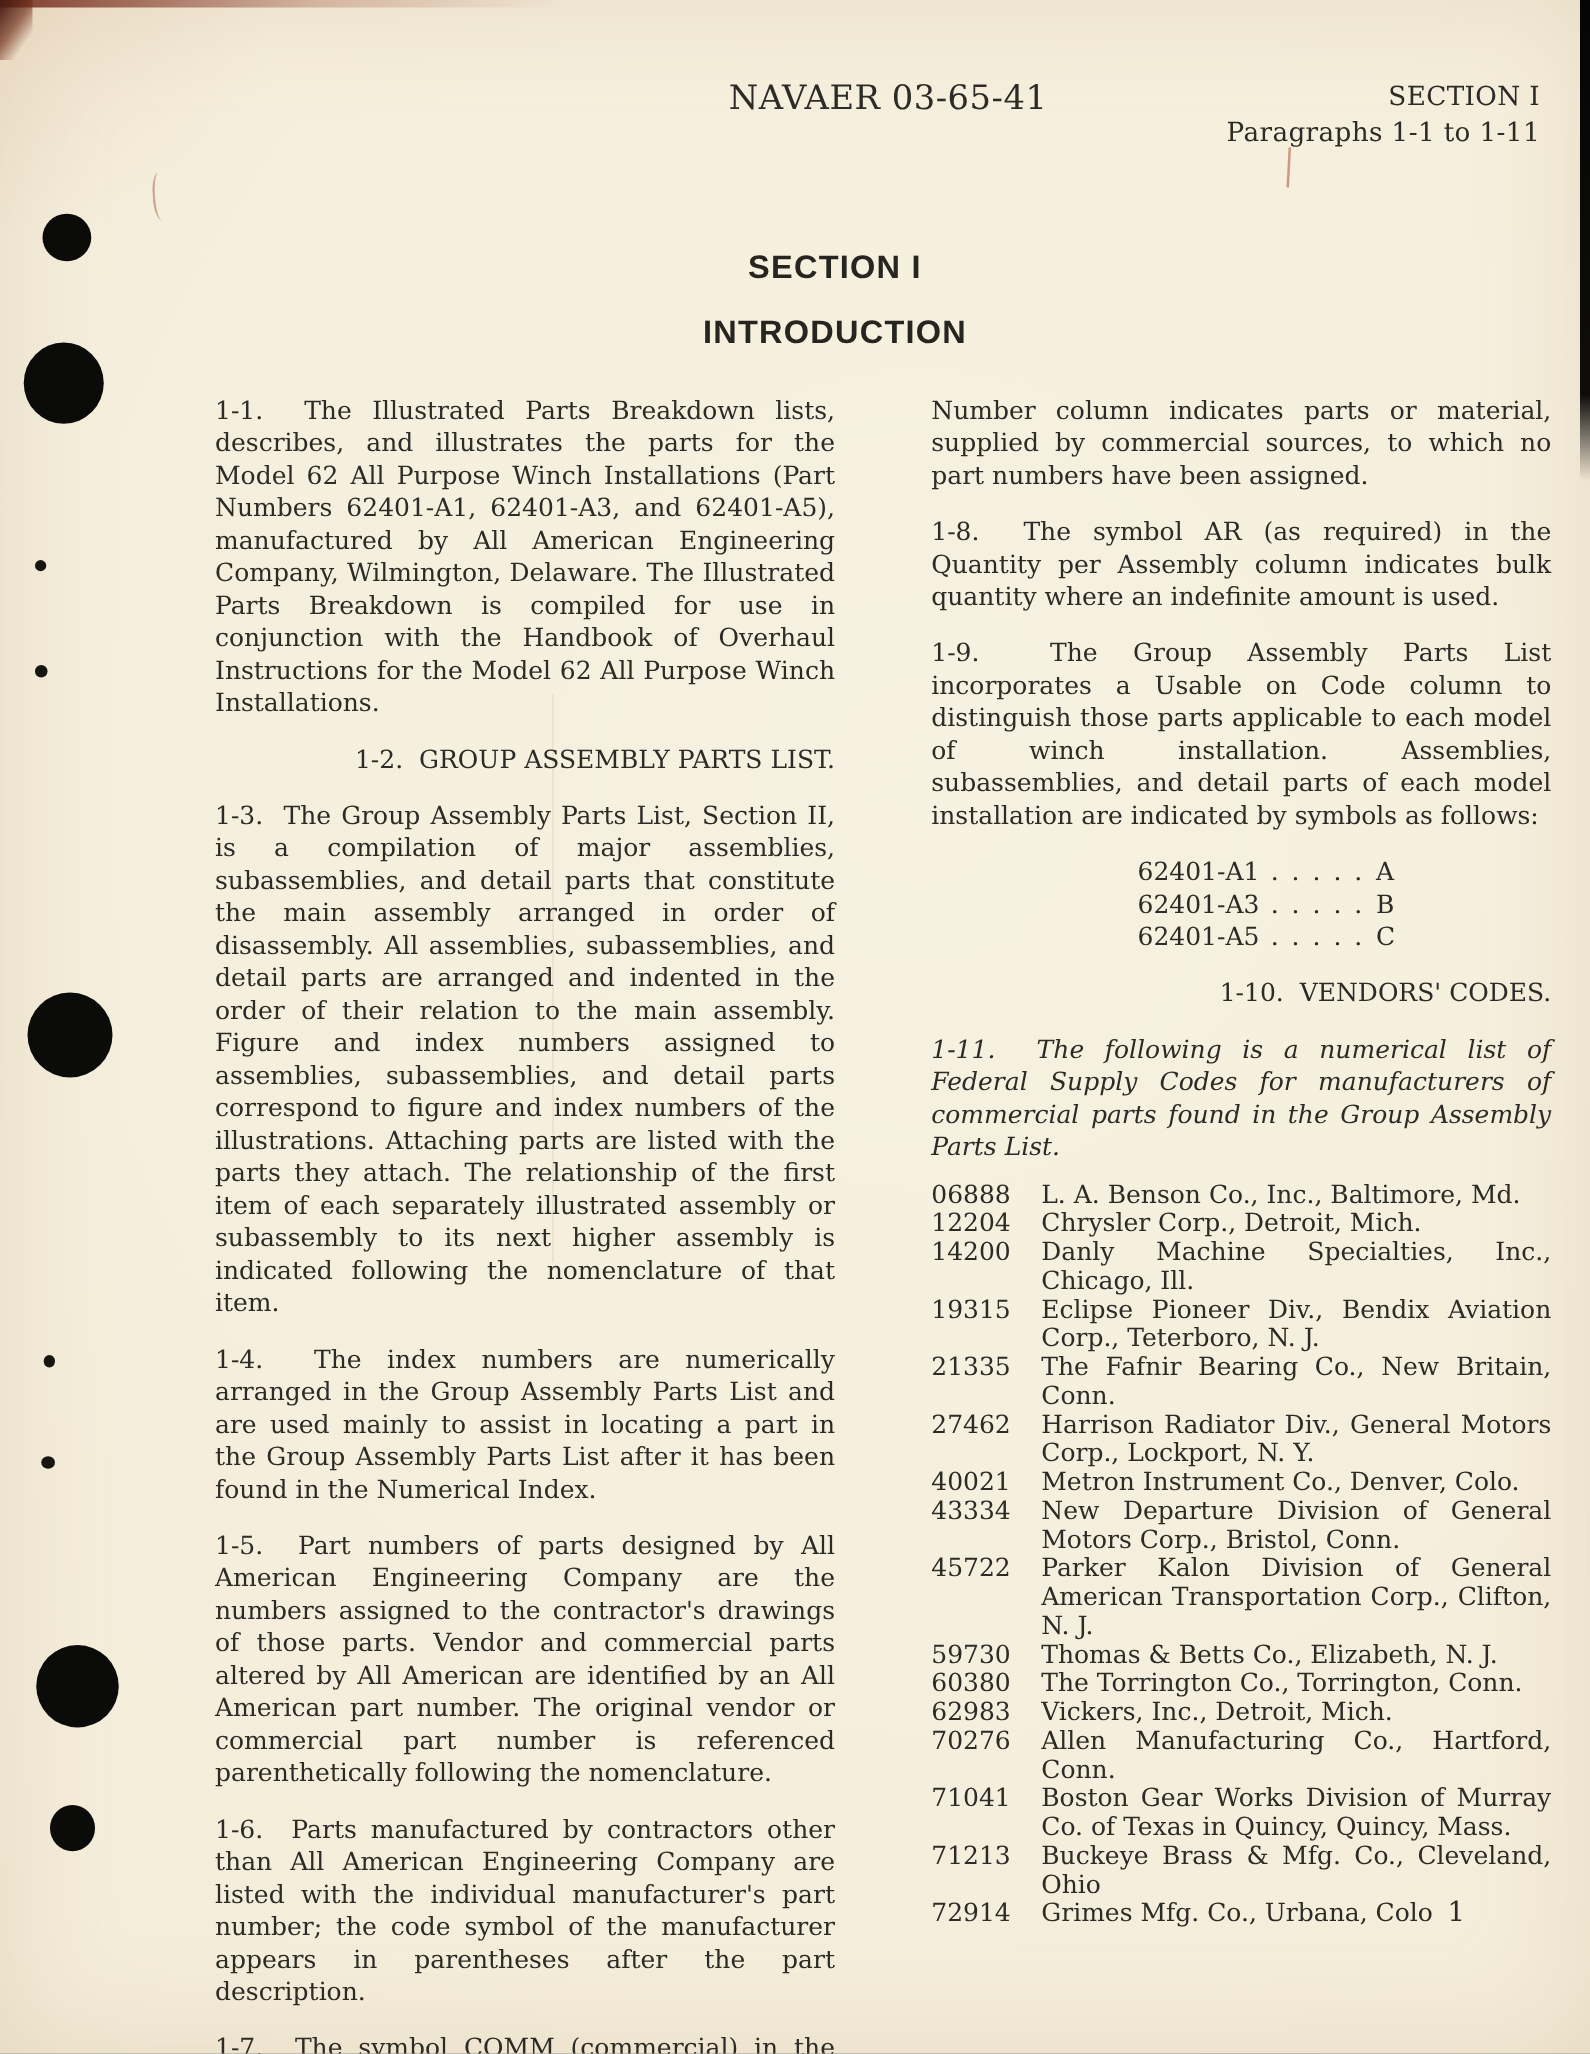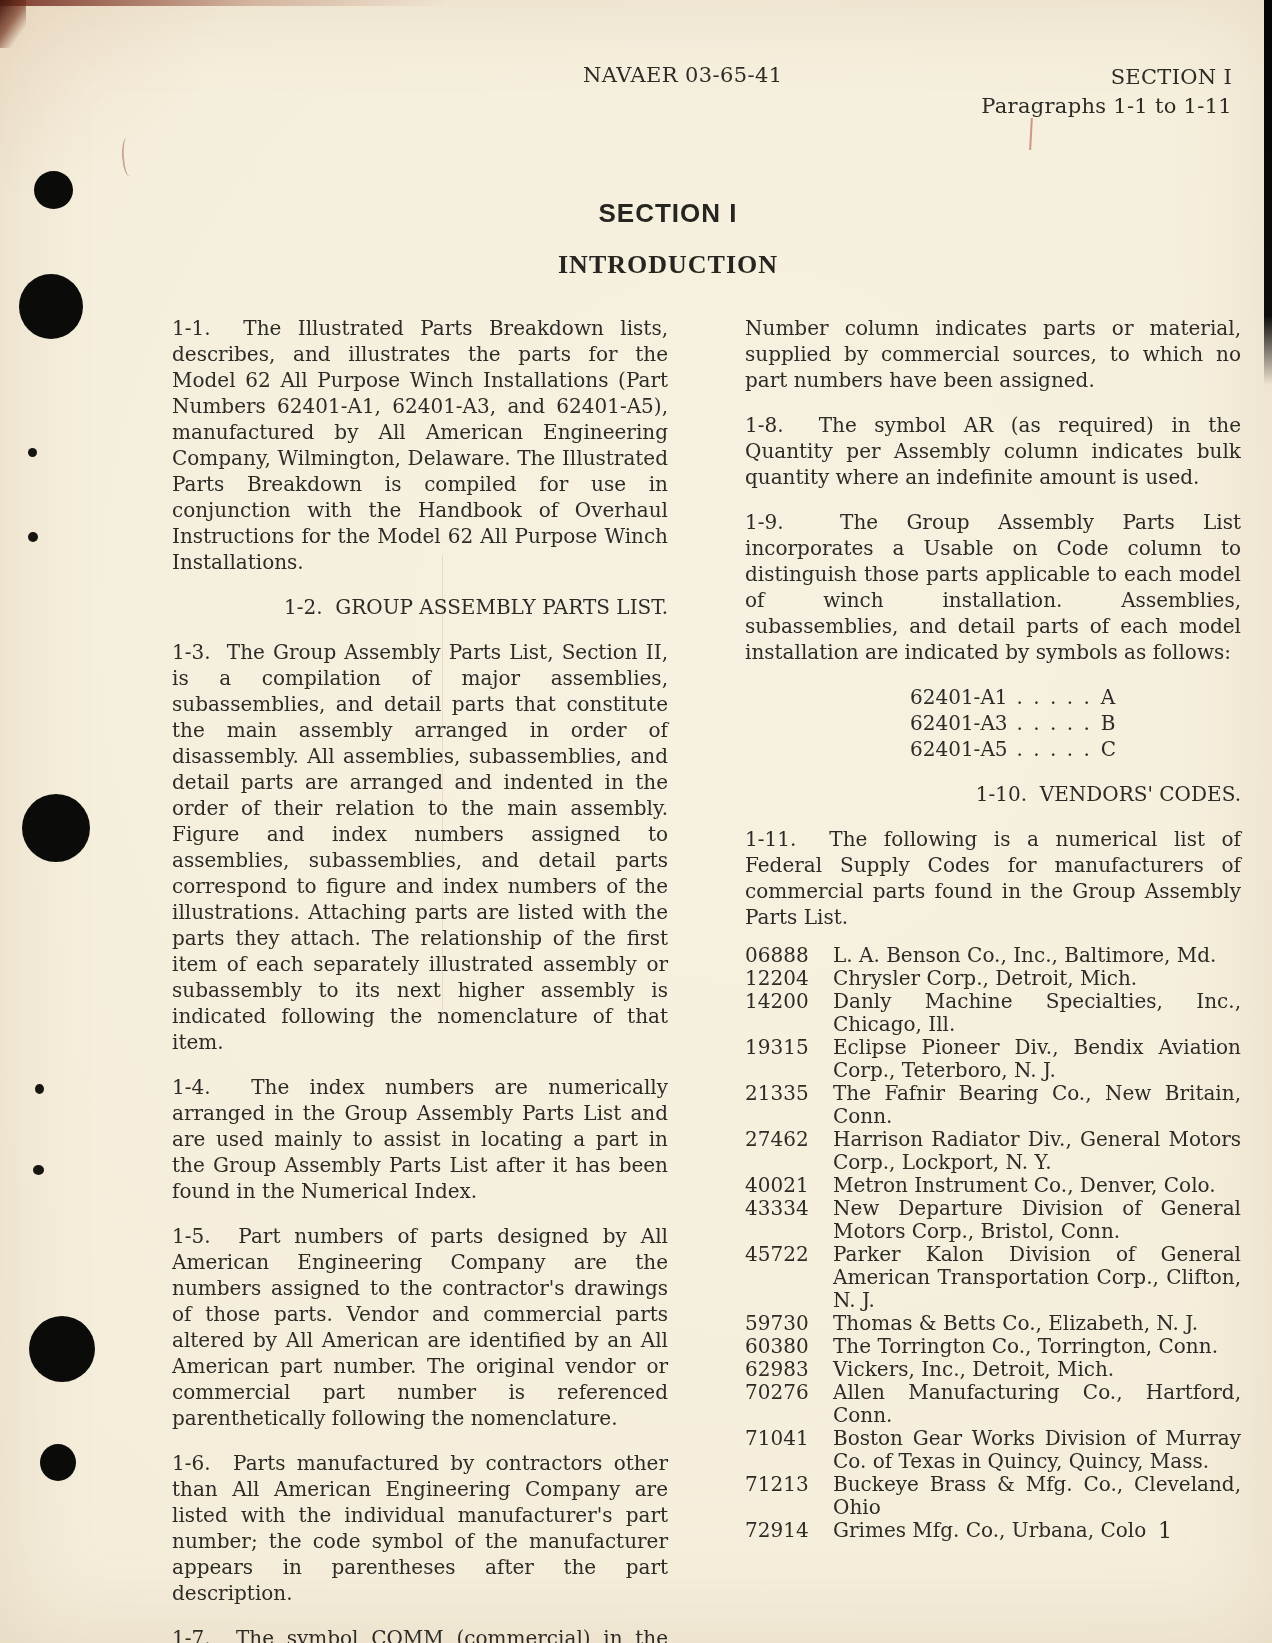--- a/index.html
+++ b/index.html
@@ -51,54 +51,54 @@
     background:rgba(165,65,40,0.5); transform:rotate(3deg);
   }
   .crease {
     position:absolute; left:442px; top:555px; width:1px; height:455px;
     background:rgba(190,115,85,0.18);
   }
 
   
   .hdr-doc {
     position:absolute; left:583px; top:63px;
-    font-size:21px; letter-spacing:0.4px;
+    font-size:27px; letter-spacing:0.4px;
   }
   .hdr-right {
     position:absolute; right:40px; top:63px;
     text-align:right; font-size:21px; line-height:29px; letter-spacing:0.3px;
   }
 
   
   .title-block { position:absolute; left:168px; top:198px; width:1000px; text-align:center; }
   .title {
     font-family:"Liberation Sans", sans-serif;
     font-weight:700; font-size:26px; letter-spacing:1px;
     color:#26251f;
   }
-  .title + .title { margin-top:21px;font-family:Liberation Serif, serif; }
+  .title + .title { margin-top:21px; }
 
   
   .col { position:absolute; top:315px; width:496px; font-size:20px; line-height:26px; }
   .col-left  { left:172px; }
   .col-right { left:745px; }
   .col p { margin:0 0 19px 0; text-align:justify; }
   .col p.hd { text-align:right; }
   .col p:last-child { margin-bottom:0; }
 
   
   .codes { margin:0 0 19px 165px; line-height:26px; }
   .code-leader { margin:0 9px; letter-spacing:2px; }
 
   
   .vendors { margin-top:0; }
   .vrow { display:flex; line-height:23px; }
   .vcode { width:88px; flex:none; }
   .vname { flex:1; text-align:justify; }
-  .p-tight { margin-bottom:14px !important; }
+  .p-tight { margin-bottom:14px !important;font-style:italic; }
 
   .pageno { position:absolute; left:1158px; top:1518px; font-size:22px; }
 </style>
 </head>
 <body>
 
 <div id="page">
 
   <div class="edge-right"></div>
   <div class="edge-top"></div>

